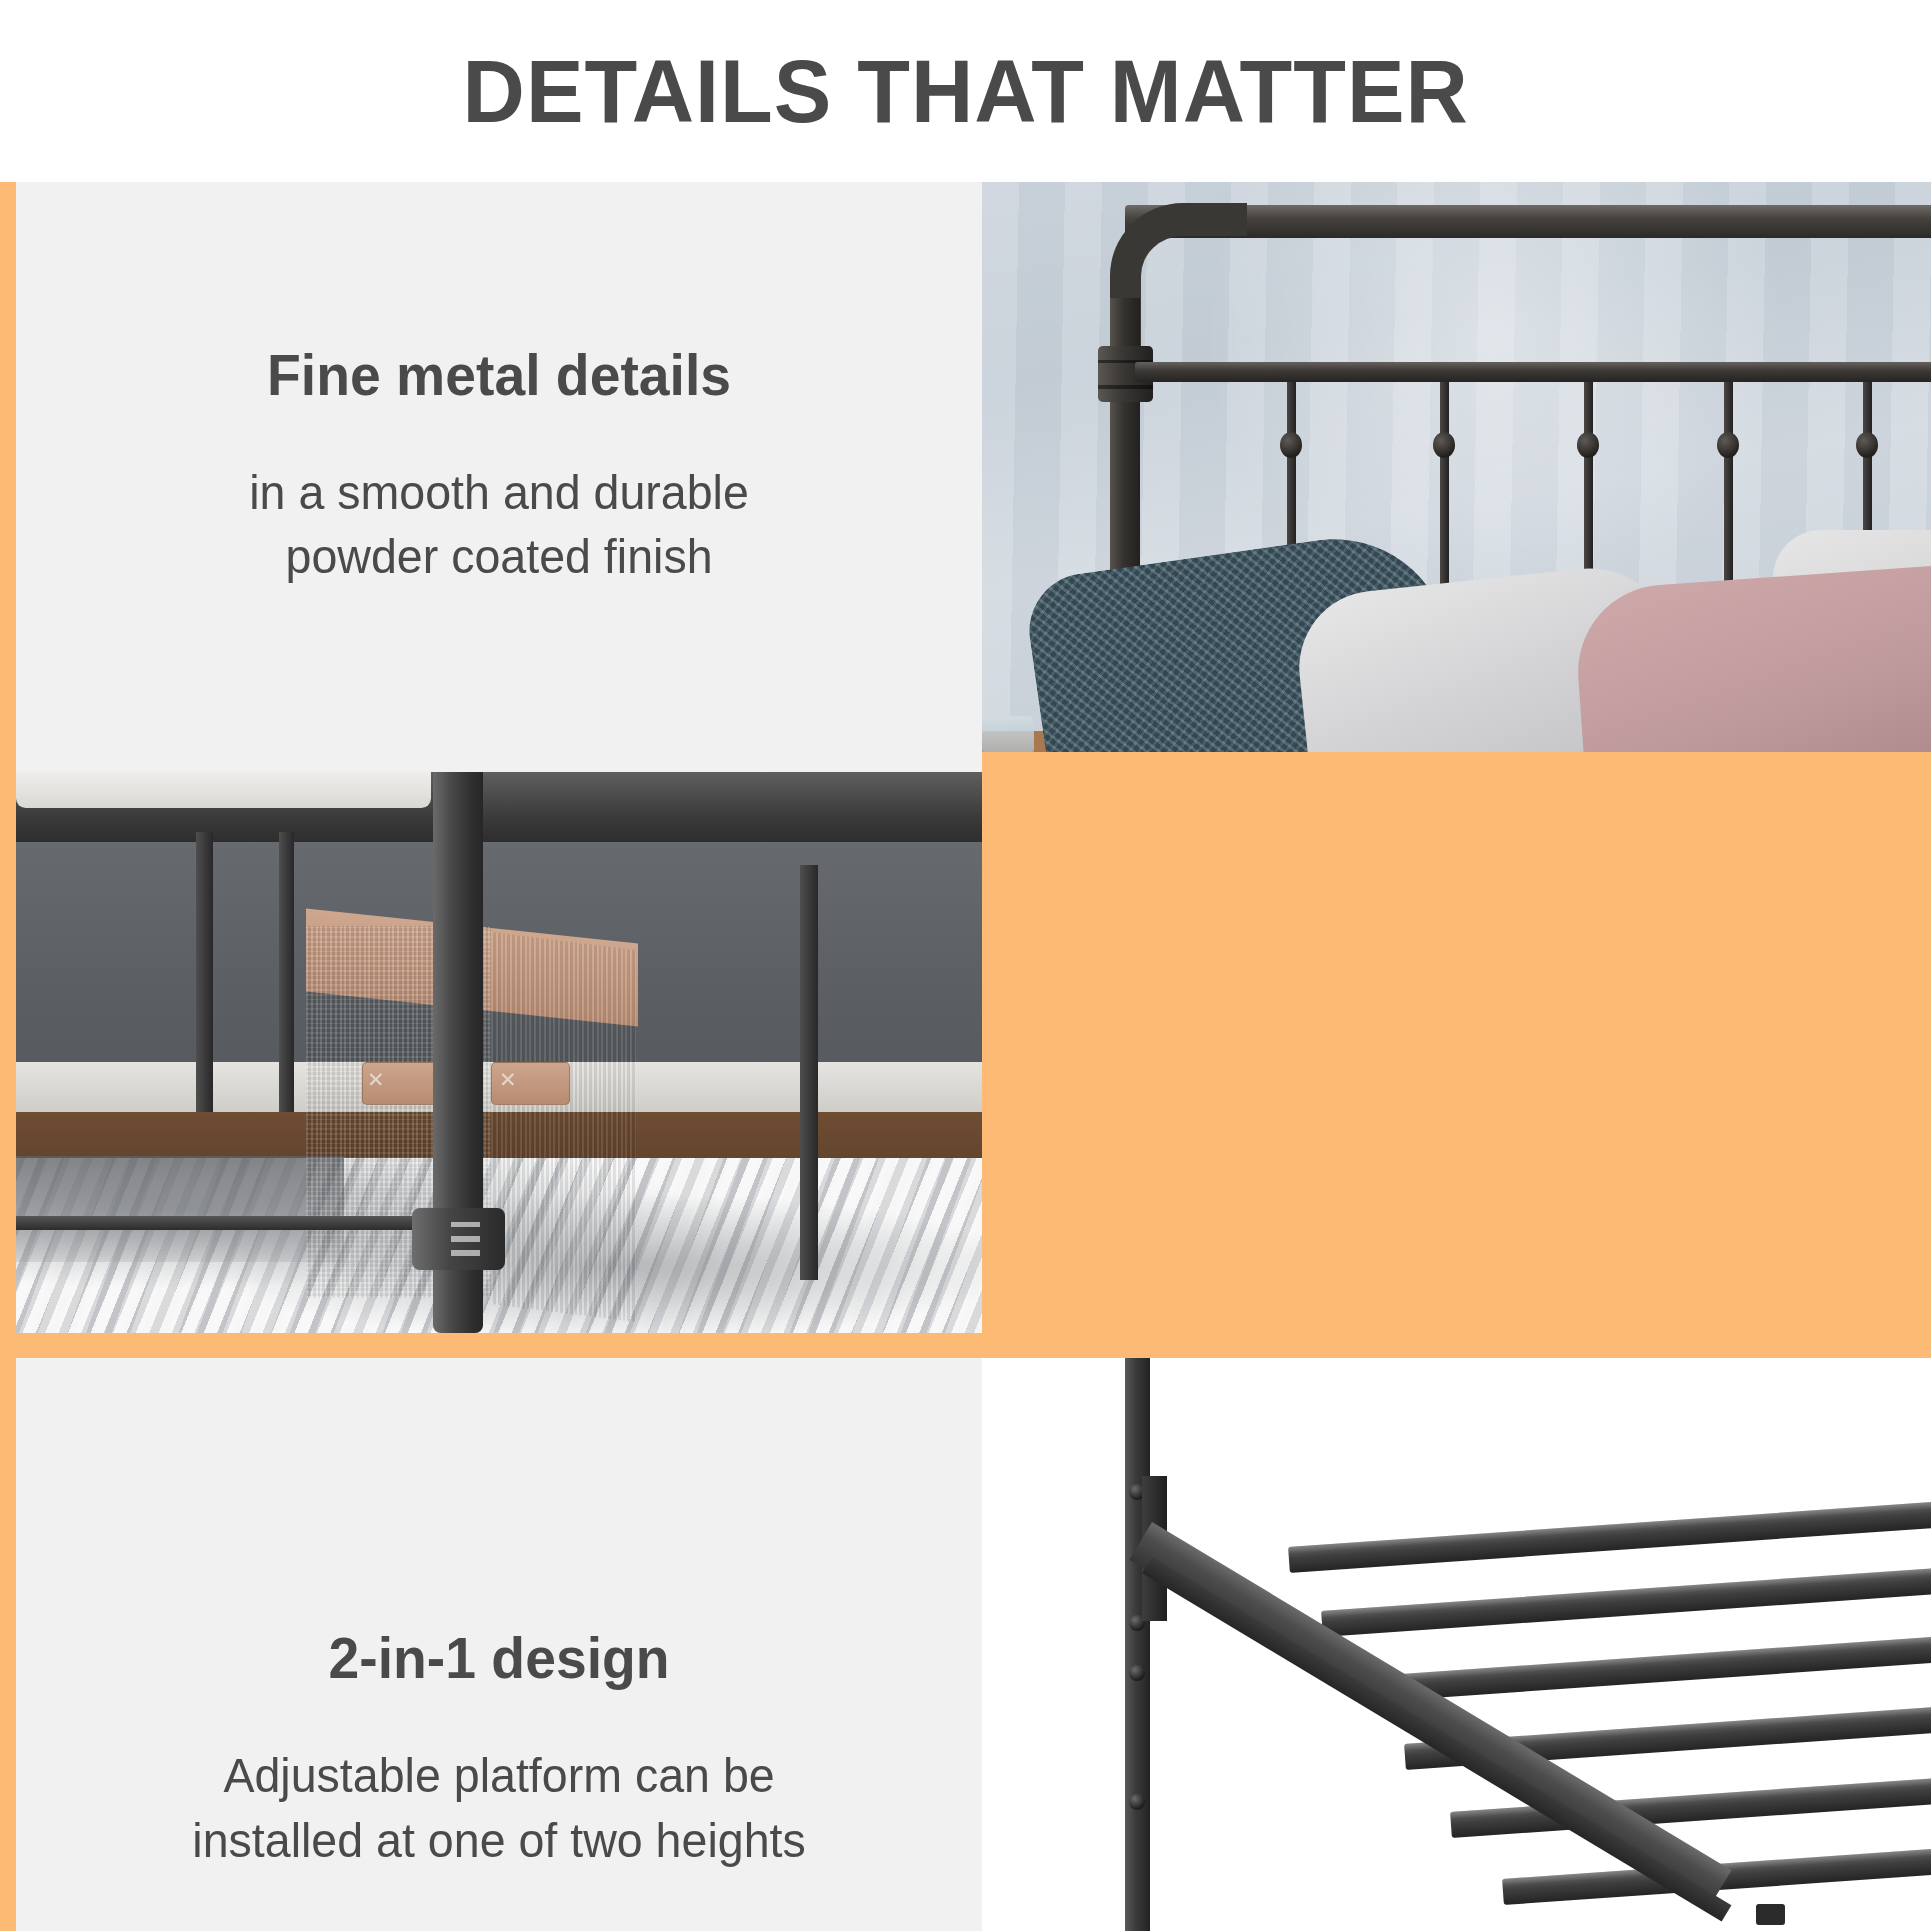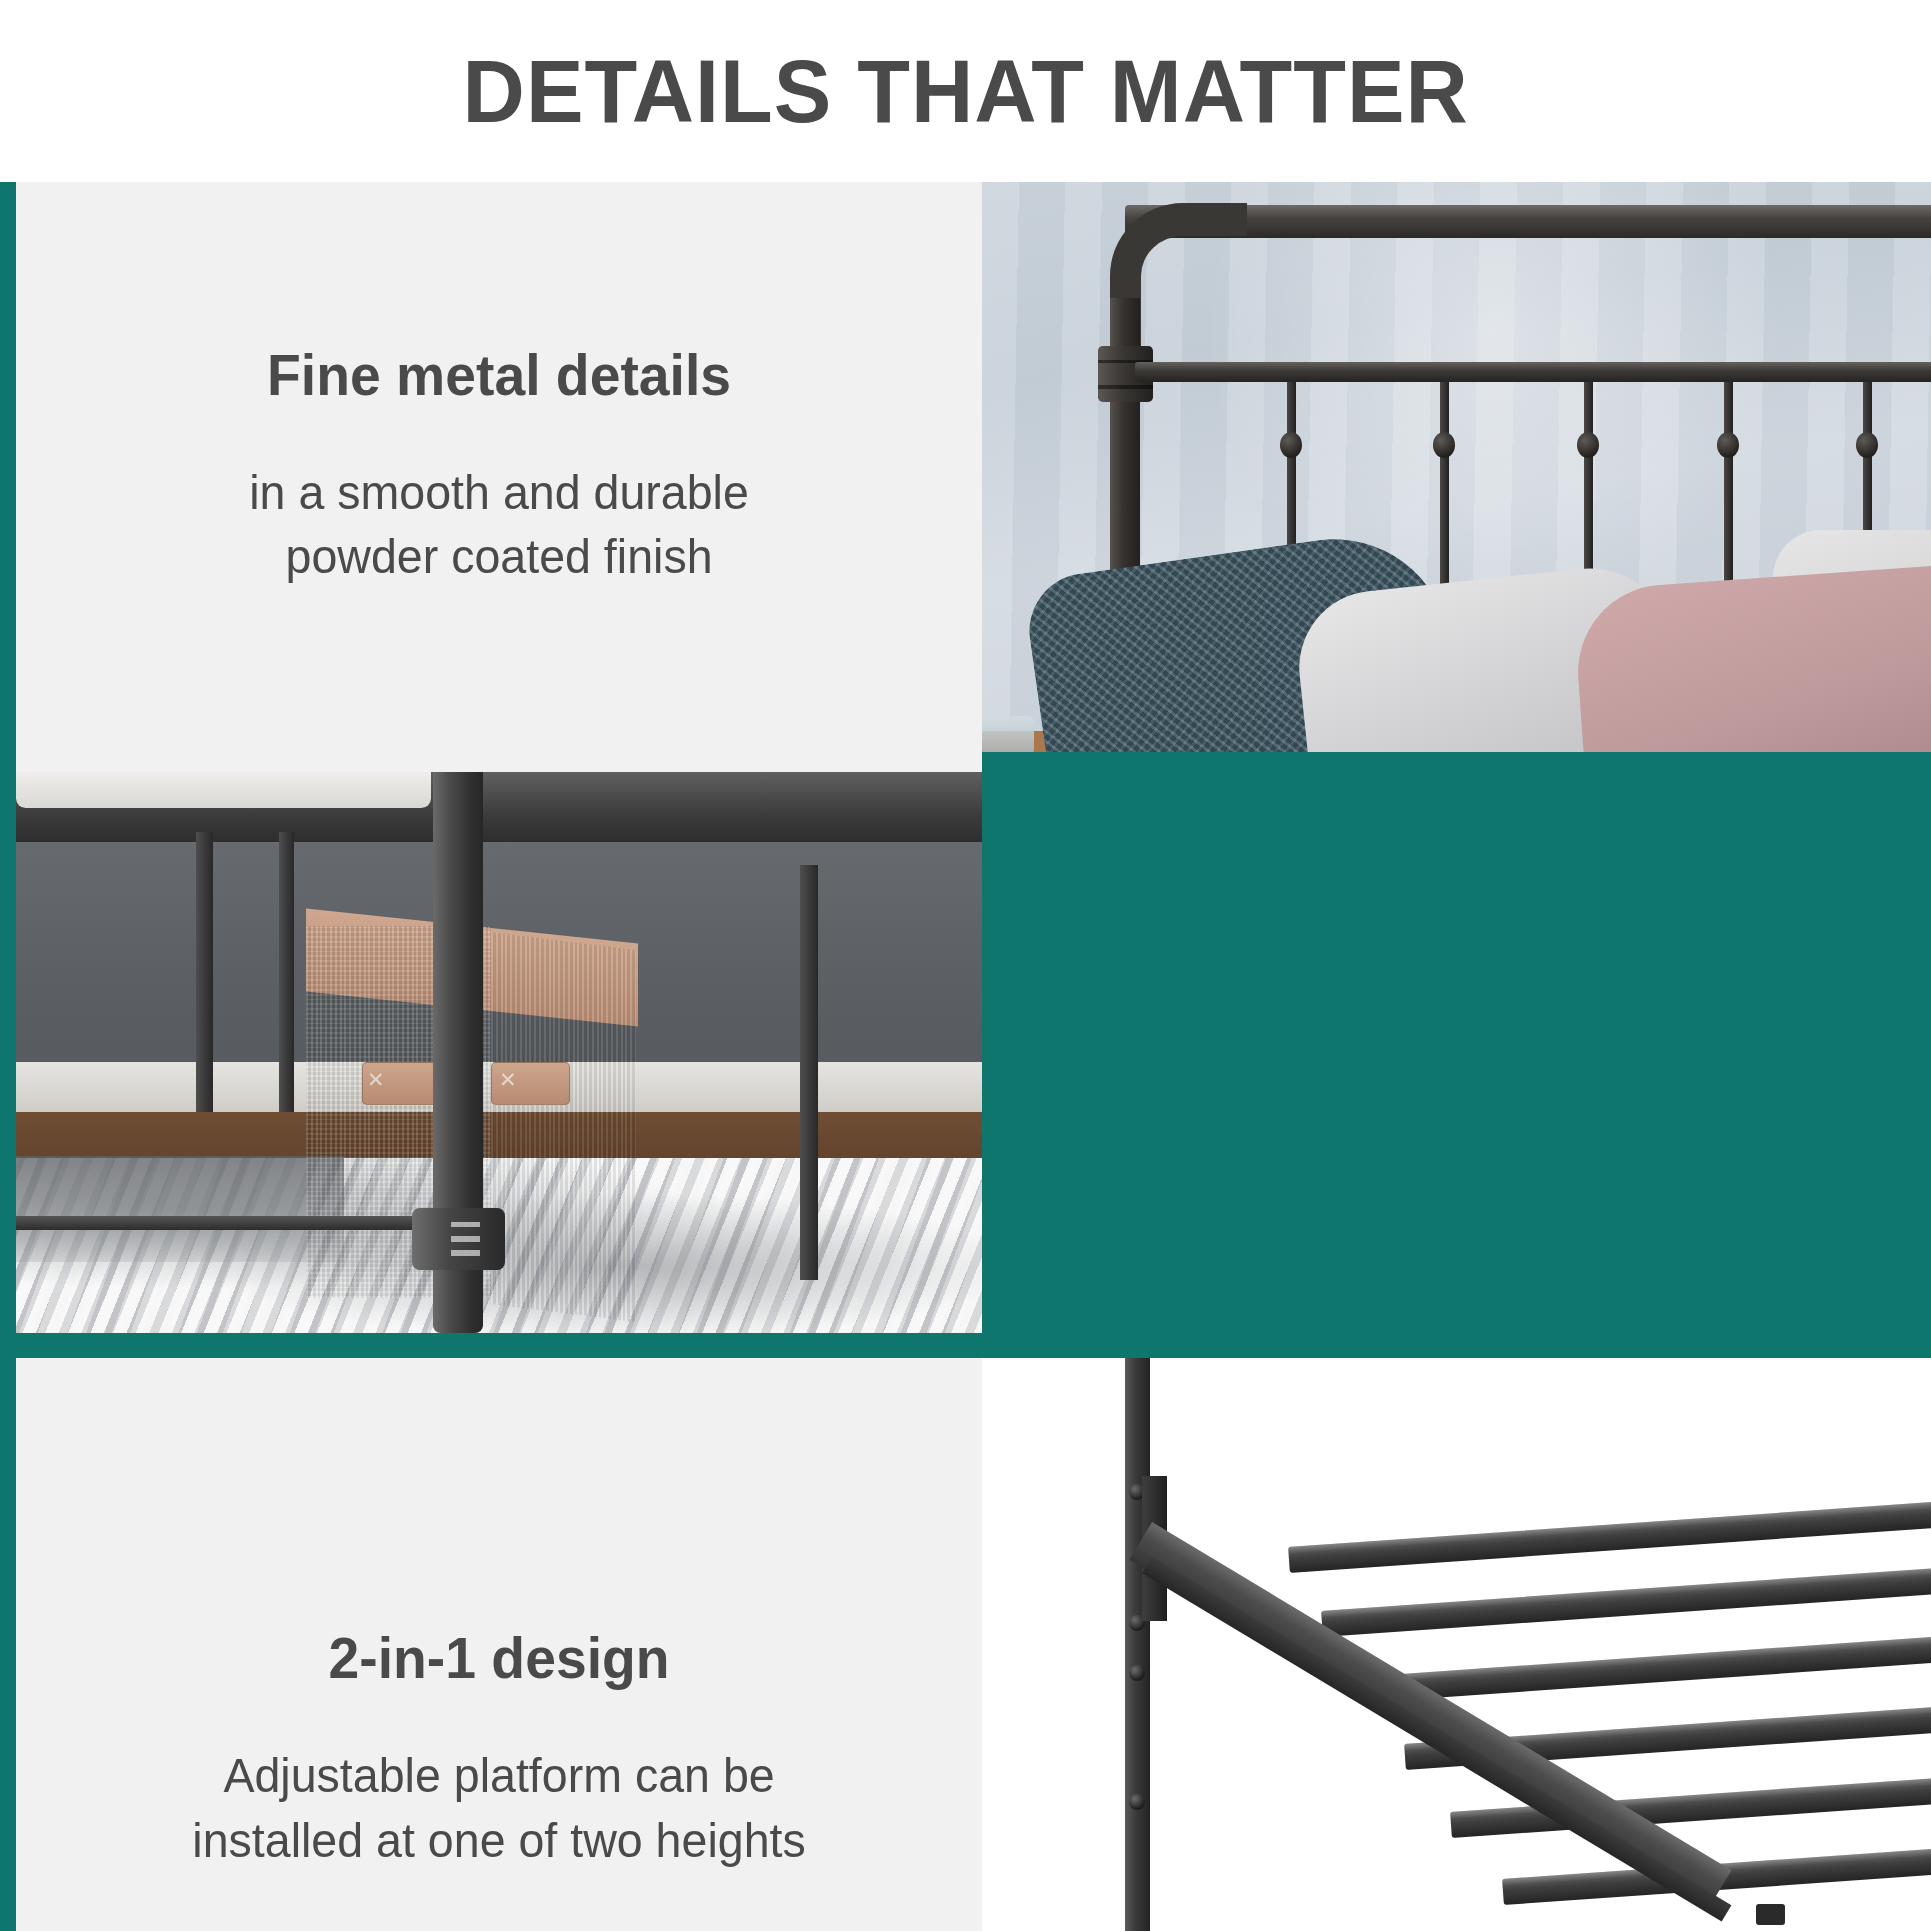--- a/index.html
+++ b/index.html
@@ -1,21 +1,21 @@
 <!DOCTYPE html>
 <html><head>
 <meta charset="utf-8">
 <style>
   html,body{margin:0;padding:0;background:#ffffff;}
   body{
     width:1931px;height:1931px;overflow:hidden;
     font-family:"Liberation Sans","DejaVu Sans",sans-serif;
     -webkit-font-smoothing:antialiased;
   }
-  .page{position:relative;width:1931px;height:1931px;background:#0f766e;}
+  .page{position:relative;width:1931px;height:1931px;background:#fdba74;}
 
   
   .header{
     position:absolute;left:0;top:0;width:1931px;height:182px;
     background:#ffffff;display:flex;align-items:center;justify-content:center;
   }
   .header-title{
     font-size:89px;font-weight:700;color:#4a4a4a;
     letter-spacing:1px;line-height:1;
     text-align:center;white-space:nowrap;

